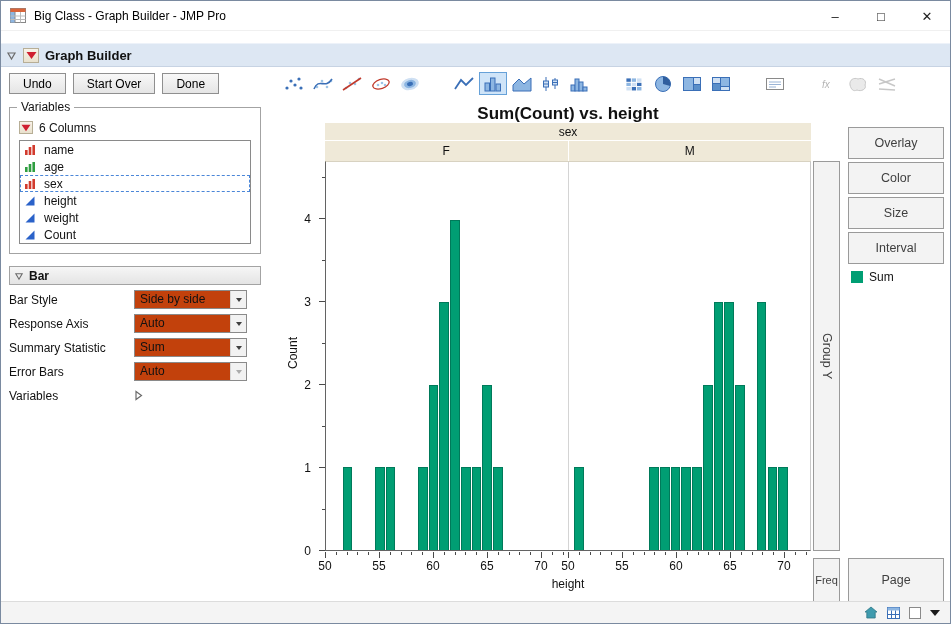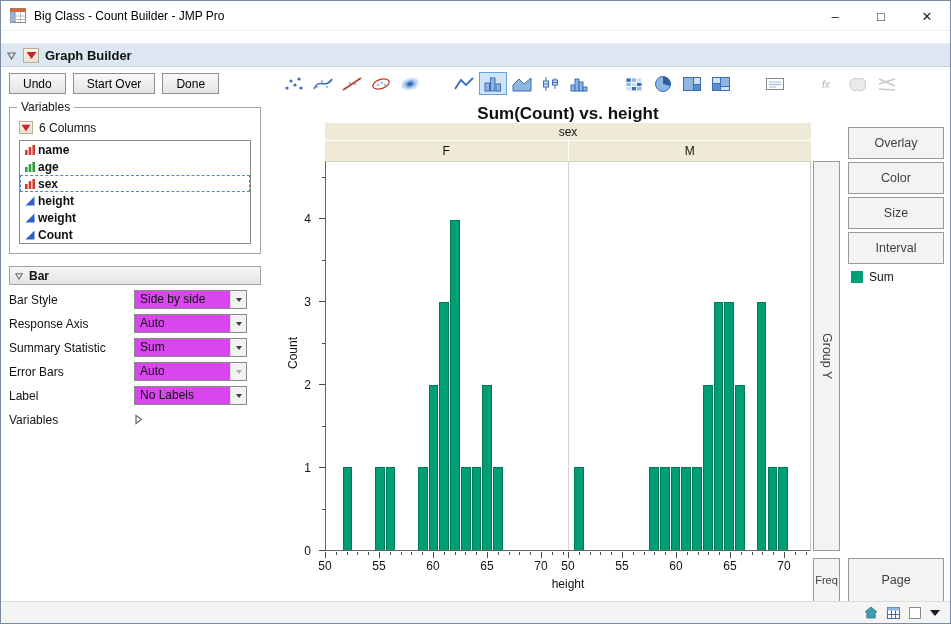--- a/index.html
+++ b/index.html
@@ -28,30 +28,30 @@
 
   
   .left-panel { position:absolute; left:8px; top:72px; width:252px; }
   .btn-row { display:flex; gap:7px; }
   .jbtn { height:21px; padding:0 13px; background:linear-gradient(#f8f8f8,#e5e5e5);
           border:1px solid #8f8f8f; font-size:12px; display:flex; align-items:center; }
   .group-box { position:relative; margin-top:13px; border:1px solid #a3a3a3; padding:13px 9px 9px; }
   .group-label { position:absolute; top:-8px; left:7px; background:#fff; padding:0 4px; font-size:12px; }
   .columns-header { display:flex; align-items:flex-start; gap:6px; margin-bottom:5px; }
   .columns-list { border:1px solid #8a8a8a; background:#fff; }
-  .col-row { display:flex; align-items:center; gap:2px; height:17px; padding:0 3px;
-             border:1px dashed transparent;font-weight:bold; }
+  .col-row { display:flex; align-items:center; gap:8px; height:17px; padding:0 3px;
+             border:1px dashed transparent; }
   .col-row.selected { border:1px dashed #4a86d8; }
   .col-icon { width:12px; display:flex; }
   .bar-section { margin-top:12px; }
   .bar-header { height:19px; background:linear-gradient(#f6f6f6,#e4e4e4); border:1px solid #a3a3a3;
                 display:flex; align-items:center; gap:5px; padding:0 4px; font-weight:bold; }
   .opt-row { display:flex; align-items:center; margin-top:5px; height:19px; }
   .opt-label { width:125px; }
-  .jselect { position:relative; width:113px; height:19px; background:#d946ef; border:1px solid #8a8a8a;
+  .jselect { position:relative; width:113px; height:19px; background:#c2410c; border:1px solid #8a8a8a;
              padding:1px 18px 0 5px; overflow:hidden; white-space:nowrap; }
   .jselect .arr { position:absolute; right:0; top:0; bottom:0; width:16px; display:flex;
                   align-items:center; justify-content:center; background:#f2f2f2; border-left:1px solid #d8d8d8; }
   .tri-down { width:0; height:0; border-left:3.5px solid transparent; border-right:3.5px solid transparent;
               border-top:4.5px solid #3f3f3f; }
   .jselect.disabled .tri-down { border-top-color:#ababab; }
 
   
   .graph-toolbar { position:absolute; left:279px; top:70px; height:25px; display:flex; gap:26px; align-items:center; }
   .icon-group { display:flex; gap:1px; }
@@ -126,21 +126,21 @@
       <svg width="16" height="15" viewBox="0 0 16 15">
           <rect x="0.5" y="0.5" width="15" height="14" fill="#fff" stroke="#888"></rect>
           <rect x="0.5" y="0.5" width="15" height="3.5" fill="#d9653b"></rect>
           <rect x="0.5" y="4" width="4.5" height="10.5" fill="#8db6e2"></rect>
           <line x1="5" y1="4" x2="5" y2="14.5" stroke="#888"></line>
           <line x1="10.5" y1="4" x2="10.5" y2="14.5" stroke="#bbb"></line>
           <line x1="0.5" y1="8" x2="15.5" y2="8" stroke="#bbb"></line>
           <line x1="0.5" y1="11.5" x2="15.5" y2="11.5" stroke="#bbb"></line>
         </svg>
     </span>
-    <span class="title-text">Big Class - Count Builder - JMP Pro</span>
+    <span class="title-text">Big Class - Graph Builder - JMP Pro</span>
     <div class="win-controls">
       <span class="win-btn">–</span>
       <span class="win-btn">□</span>
       <span class="win-btn">✕</span>
     </div>
   </div>
 
   <div class="gb-header">
     <span class="sicon">
       <svg width="11" height="11" viewBox="0 0 11 11">
@@ -264,29 +264,20 @@
           <span>Sum</span>
           <span class="arr">
               <span class="tri-down"></span>
             </span>
         </div>
       </div>
       <div class="opt-row">
         <span class="opt-label">Error Bars</span>
         <div class="jselect disabled">
           <span>Auto</span>
-          <span class="arr">
-              <span class="tri-down"></span>
-            </span>
-        </div>
-      </div>
-      <div class="opt-row">
-        <span class="opt-label">Label</span>
-        <div class="jselect">
-          <span>No Labels</span>
           <span class="arr">
               <span class="tri-down"></span>
             </span>
         </div>
       </div>
       <div class="opt-row">
         <span class="opt-label">Variables</span>
         <span class="sicon">
           <svg width="9" height="11" viewBox="0 0 9 11">
               <path d="M2,1.5 L7.5,5.5 L2,9.5 Z" fill="none" stroke="#6b6b6b" stroke-width="1.2"></path>

